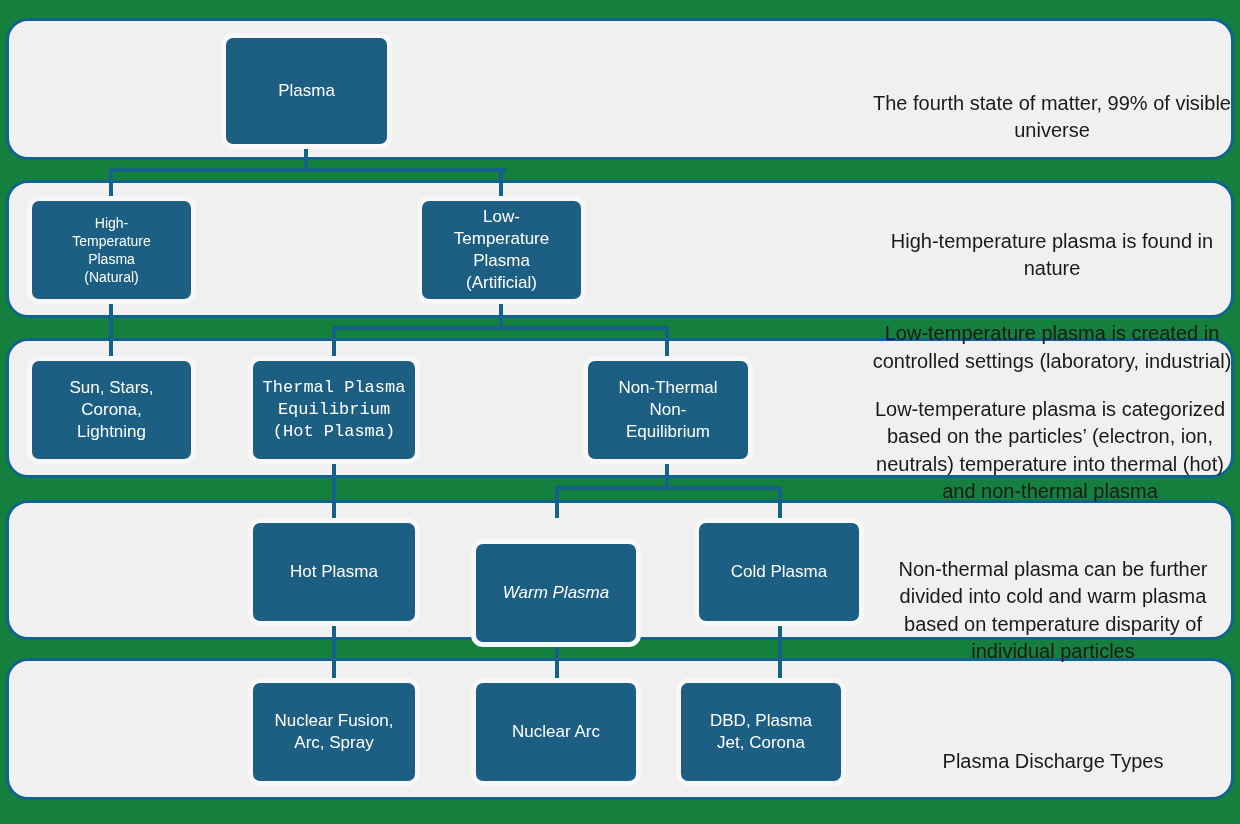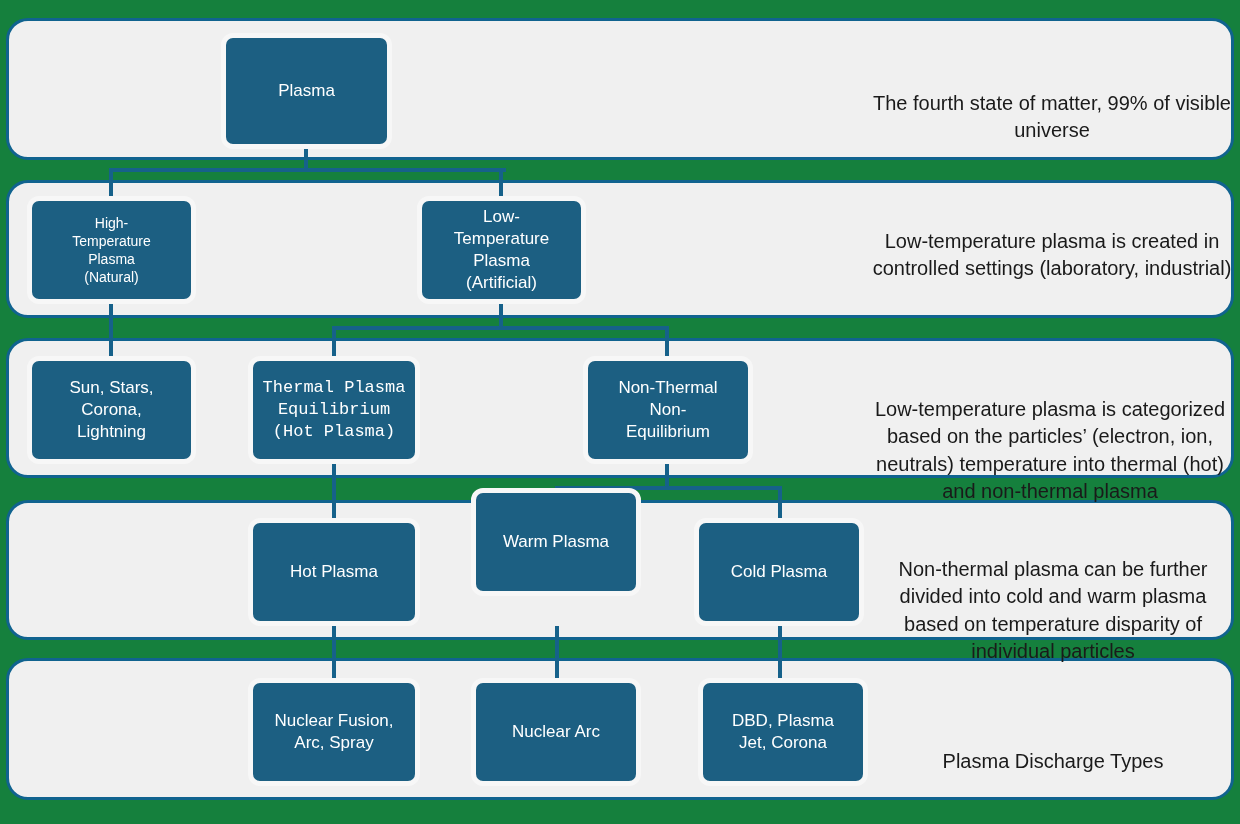--- a/index.html
+++ b/index.html
@@ -117,45 +117,46 @@
 
   <div class="node" style="left:27px;top:196px;width:169px;height:108px;font-size:14px;">High-
 Temperature
 Plasma
 (Natural)</div>
   <div class="node" style="left:417px;top:196px;width:169px;height:108px;font-size:17px;">Low-
 Temperature
 Plasma
 (Artificial)</div>
   <div class="note" style="left:866px;top:200px;width:372px;">
+    <p class="para">High-temperature plasma is found in nature</p>
     <p class="para">Low-temperature plasma is created in controlled settings (laboratory, industrial)</p>
   </div>
 
   <div class="node" style="left:27px;top:356px;width:169px;height:108px;">Sun, Stars,
 Corona,
 Lightning</div>
   <div class="node" style="left:248px;top:356px;width:172px;height:108px;font-family:Liberation Mono, monospace;">Thermal Plasma
 Equilibrium
 (Hot Plasma)</div>
   <div class="node" style="left:583px;top:356px;width:170px;height:108px;">Non-Thermal
 Non-
 Equilibrium</div>
   <div class="note" style="left:872px;top:368px;width:356px;">
     <p class="para">Low-temperature plasma is categorized based on the particles’ (electron, ion, neutrals) temperature into thermal (hot) and non-thermal plasma</p>
   </div>
 
   <div class="node" style="left:248px;top:518px;width:172px;height:108px;">Hot Plasma</div>
-  <div class="node" style="left:471px;top:488px;width:170px;height:108px;">Warm Plasma</div>
+  <div class="node" style="left:471px;top:539px;width:170px;height:108px;font-style:italic;">Warm Plasma</div>
   <div class="node" style="left:694px;top:518px;width:170px;height:108px;">Cold Plasma</div>
   <div class="note" style="left:878px;top:528px;width:350px;">
     <p class="para">Non-thermal plasma can be further divided into cold and warm plasma based on temperature disparity of individual particles</p>
   </div>
 
   <div class="node" style="left:248px;top:678px;width:172px;height:108px;">Nuclear Fusion,
 Arc, Spray</div>
   <div class="node" style="left:471px;top:678px;width:170px;height:108px;">Nuclear Arc</div>
-  <div class="node" style="left:698px;top:678px;width:170px;height:108px;">DBD, Plasma
+  <div class="node" style="left:676px;top:678px;width:170px;height:108px;">DBD, Plasma
 Jet, Corona</div>
   <div class="note" style="left:878px;top:720px;width:350px;">
     <p class="para">Plasma Discharge Types</p>
   </div>
 
 </div>
 
 </body></html>

